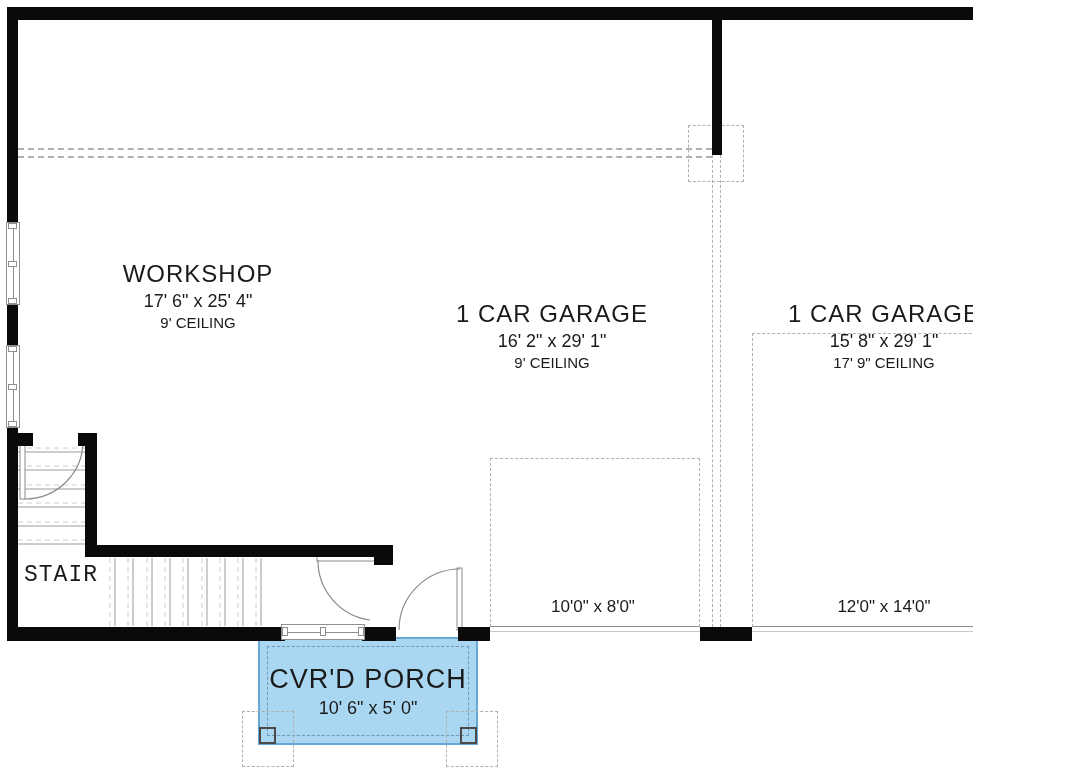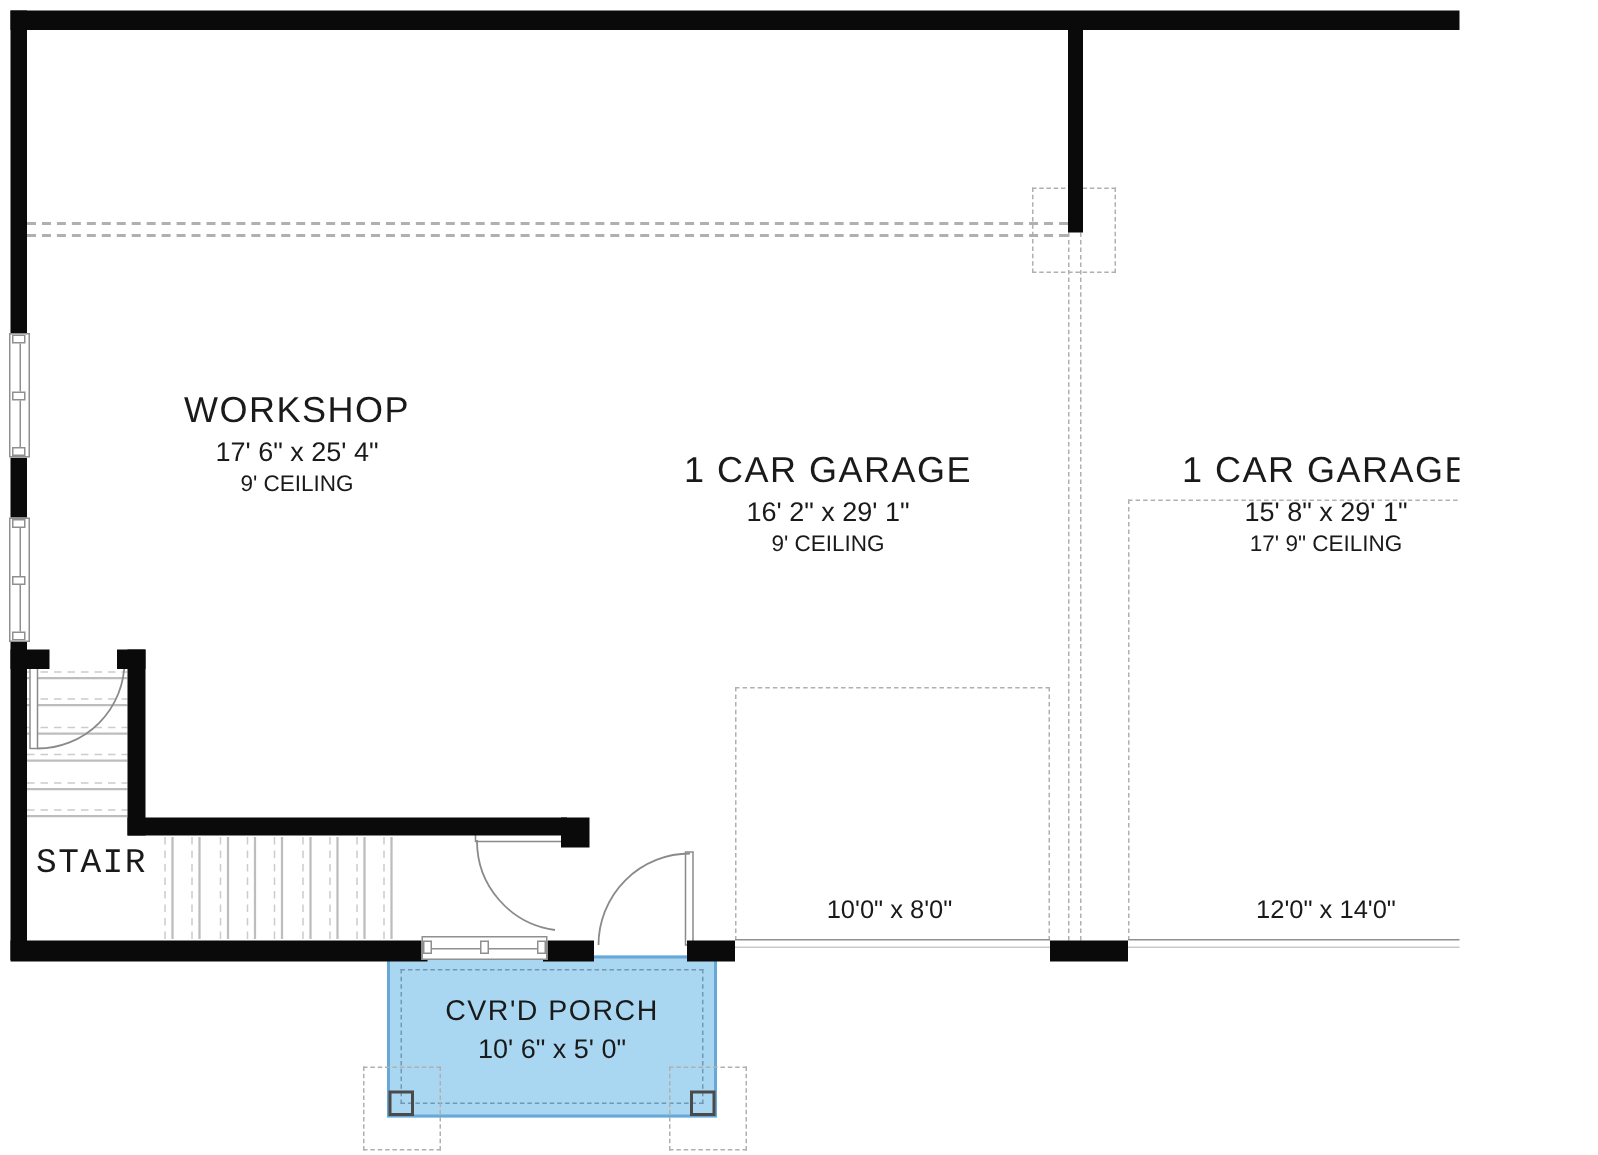--- a/index.html
+++ b/index.html
@@ -38,21 +38,21 @@
   
   svg.lines{position:absolute;left:0;top:0;z-index:3;}
   
   .room-label{position:absolute;text-align:center;z-index:6;line-height:1.15;}
   .rname{font-size:24px;letter-spacing:1px;}
   .rdims{font-size:18px;margin-top:3px;}
   .rceil{font-size:15px;margin-top:3px;}
   .stair-label{position:absolute;font-size:23px;letter-spacing:1px;z-index:6;}
   .door-label{position:absolute;font-size:17px;text-align:center;z-index:6;}
   .porch-label{position:absolute;text-align:center;z-index:6;line-height:1.15;}
-  .porch-label .rname{font-size:19px;}
+  .porch-label .rname{font-size:27px;}
 </style>
 </head>
 <body>
 
 <div class="plan">
 
   <div class="porch">
     <div class="porch-inner"></div>
   </div>
   <div class="post" style="left:259px;top:727px;"></div>

